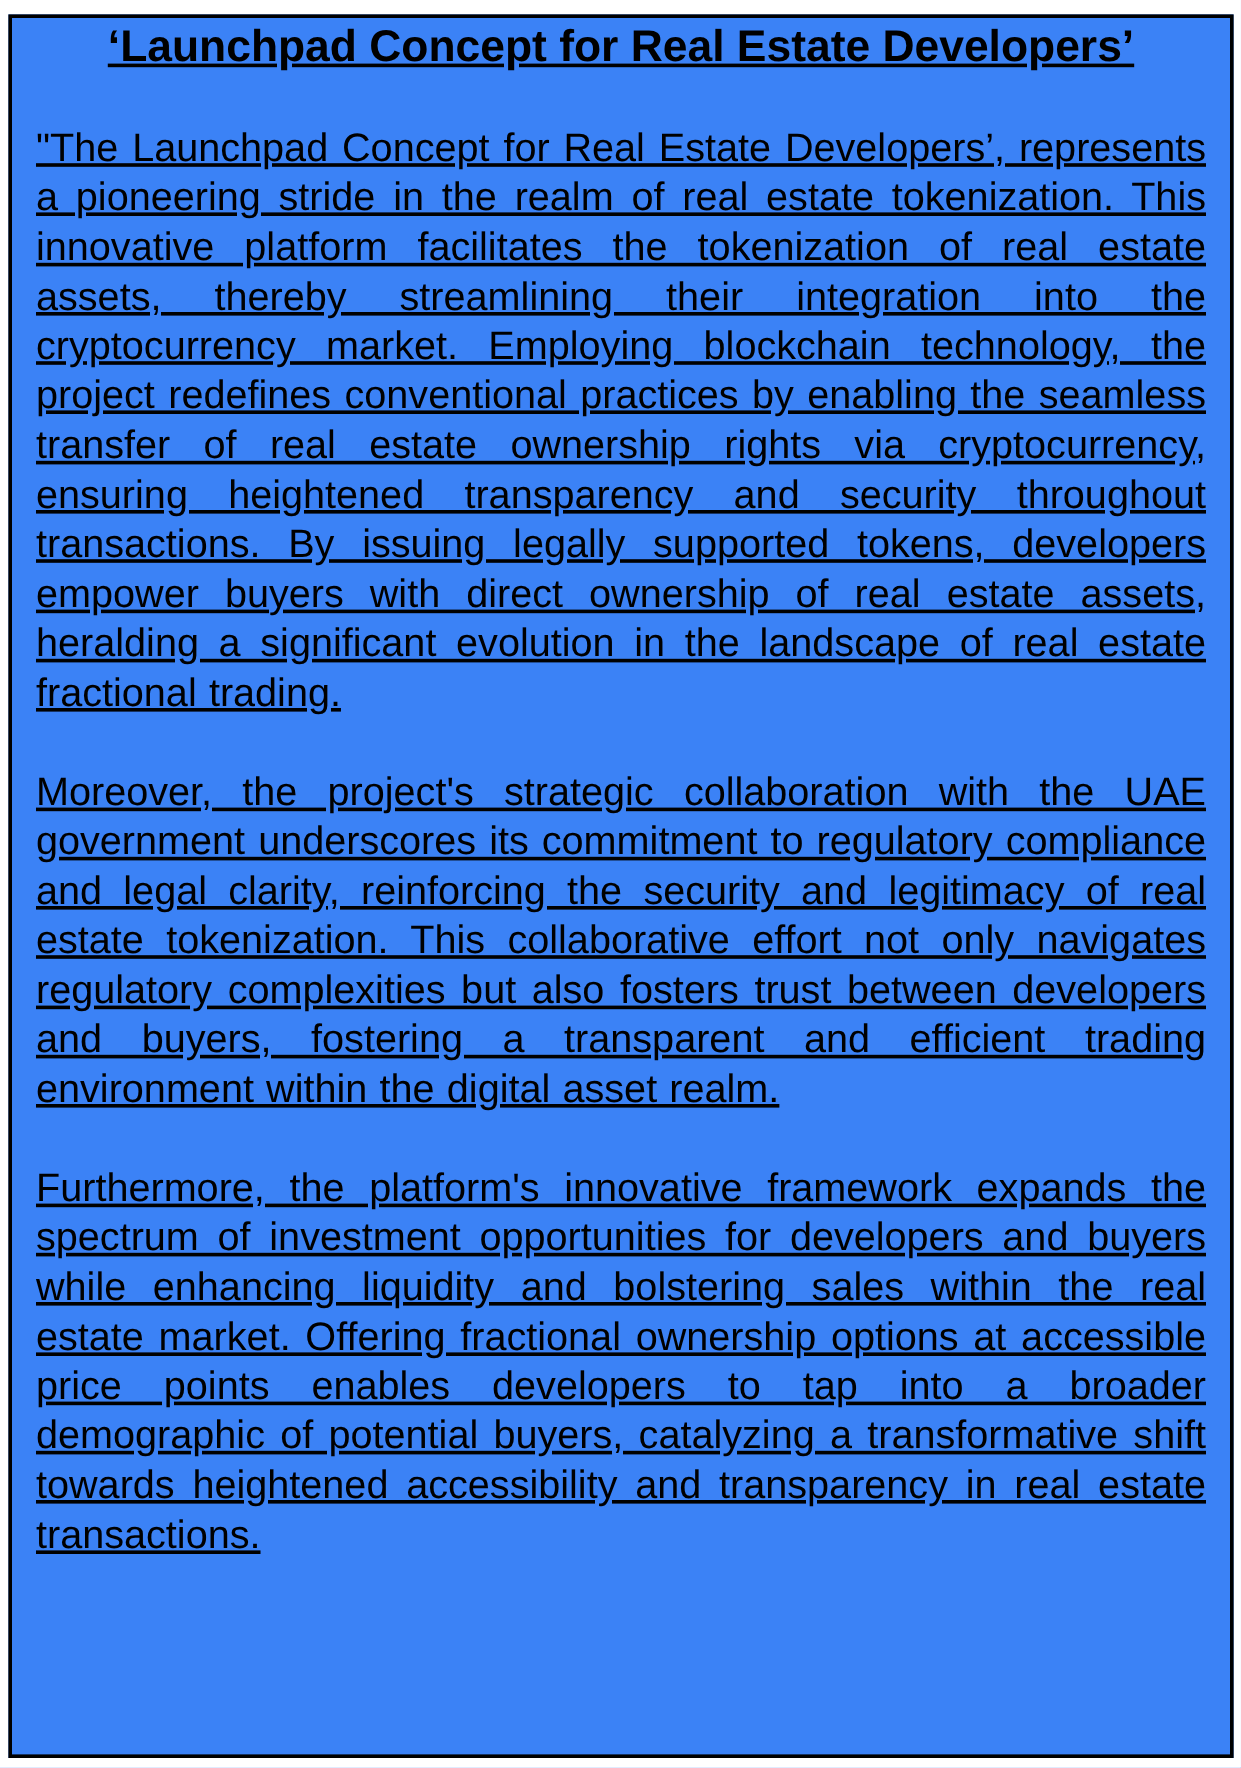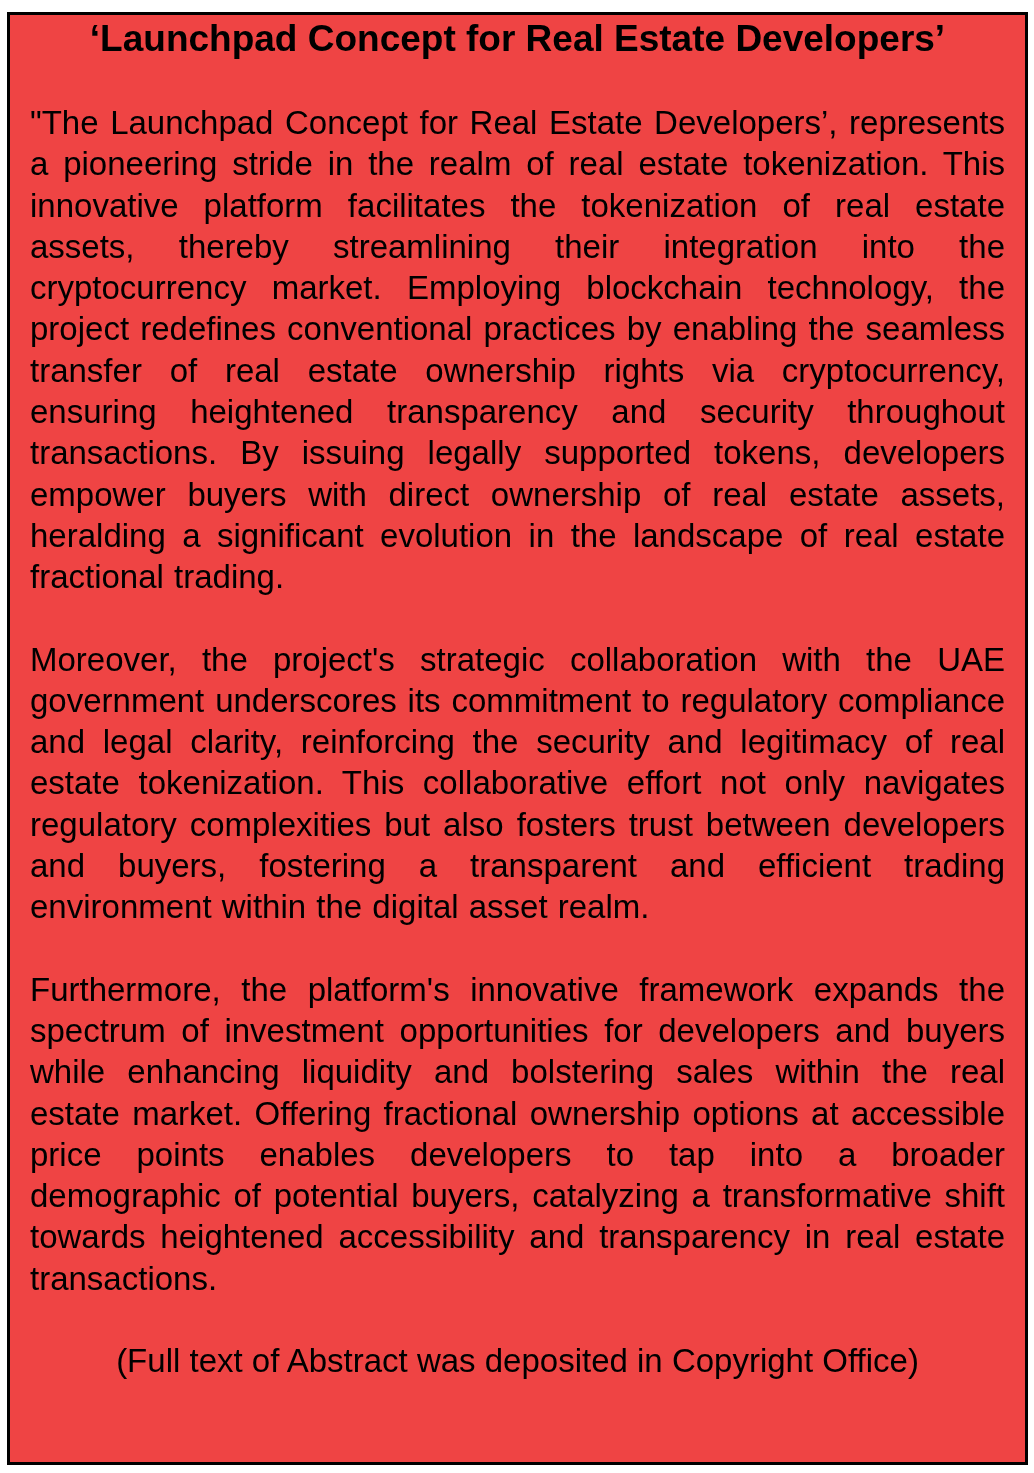--- a/index.html
+++ b/index.html
@@ -17,21 +17,22 @@
     }
     .page-frame {
       position: absolute;
       left: 7px;
       top: 12px;
       right: 6px;
       bottom: 8px;
       border: 3px solid #000000;
       box-sizing: border-box;
       padding: 2px 20px 0 20px;
-      background: #ef4444;
+      background: #3b82f6;
+      text-decoration: underline;
     }
     .doc-title {
       text-align: center;
       font-weight: bold;
       font-size: 37px;
       line-height: 44px;
       margin: 0;
     }
     .doc-para {
       text-align: justify;
@@ -53,14 +54,13 @@
 
 <div class="page-frame">
   <h1 class="doc-title">‘Launchpad Concept for Real Estate Developers’</h1>
 
   <p class="doc-para">"The Launchpad Concept for Real Estate Developers’, represents a pioneering stride in the realm of real estate tokenization. This innovative platform facilitates the tokenization of real estate assets, thereby streamlining their integration into the cryptocurrency market. Employing blockchain technology, the project redefines conventional practices by enabling the seamless transfer of real estate ownership rights via cryptocurrency, ensuring heightened transparency and security throughout transactions. By issuing legally supported tokens, developers empower buyers with direct ownership of real estate assets, heralding a significant evolution in the landscape of real estate fractional trading.</p>
 
   <p class="doc-para">Moreover, the project's strategic collaboration with the UAE government underscores its commitment to regulatory compliance and legal clarity, reinforcing the security and legitimacy of real estate tokenization. This collaborative effort not only navigates regulatory complexities but also fosters trust between developers and buyers, fostering a transparent and efficient trading environment within the digital asset realm.</p>
 
   <p class="doc-para">Furthermore, the platform's innovative framework expands the spectrum of investment opportunities for developers and buyers while enhancing liquidity and bolstering sales within the real estate market. Offering fractional ownership options at accessible price points enables developers to tap into a broader demographic of potential buyers, catalyzing a transformative shift towards heightened accessibility and transparency in real estate transactions.</p>
 
-  <p class="doc-footer">(Full text of Abstract was deposited in Copyright Office)</p>
 </div>
 
 </body></html>

